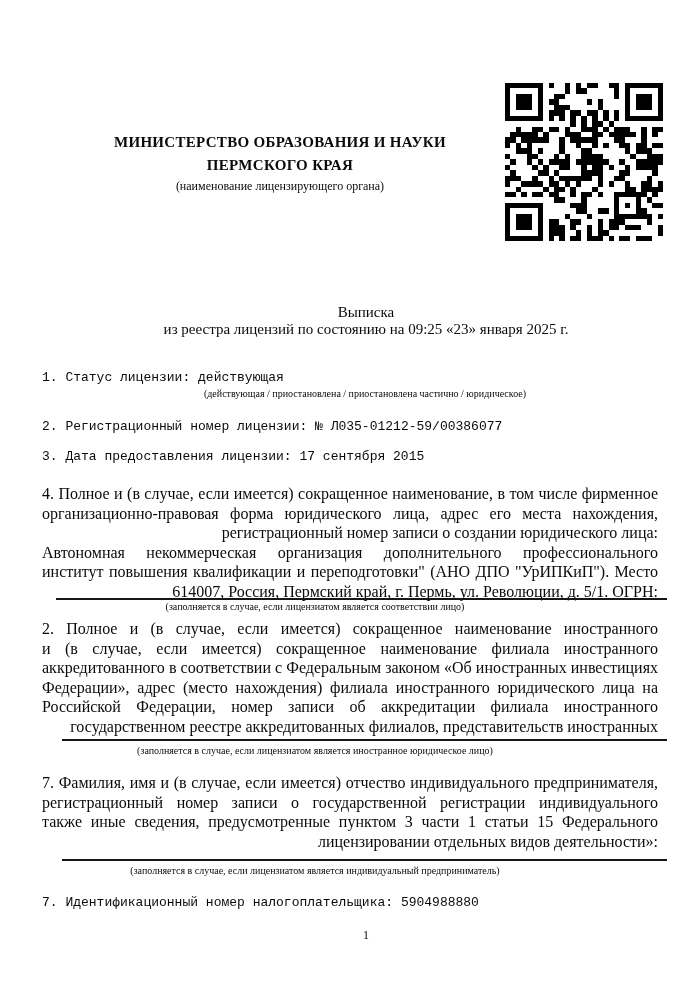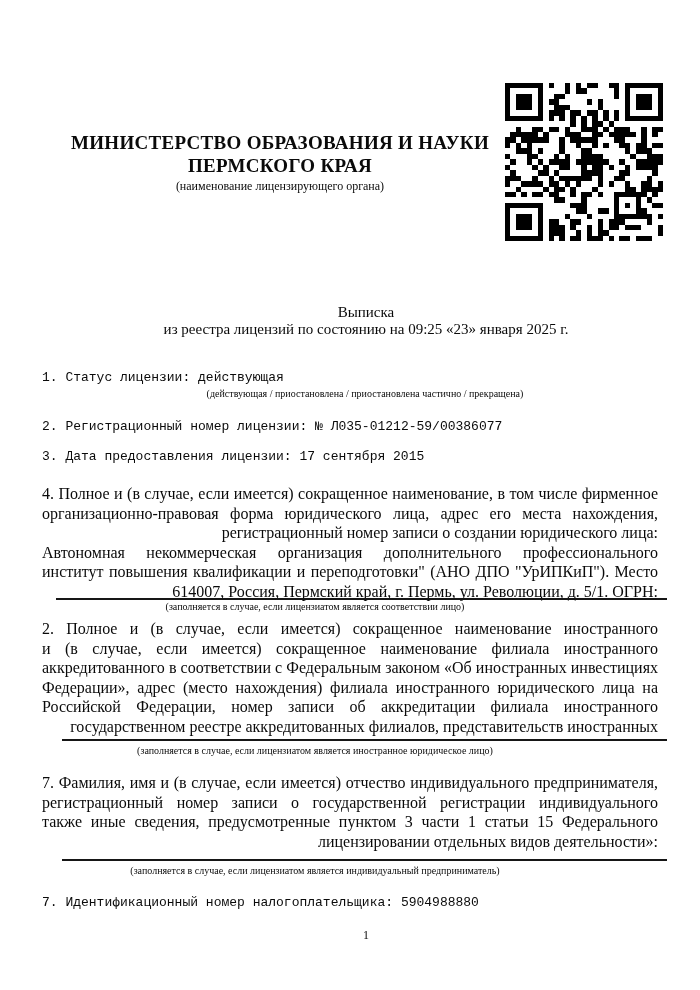--- a/index.html
+++ b/index.html
@@ -1,21 +1,21 @@
 <!DOCTYPE html>
 <html><head>
 <meta charset="utf-8">
 <style>
   html,body{margin:0;padding:0;background:#ffffff;}
   .page{
     position:relative;width:700px;height:990px;background:#ffffff;
     font-family:"Liberation Serif", serif;color:#0a0a0a;overflow:hidden;
   }
   .header{position:absolute;left:42px;top:131px;width:476px;text-align:center;}
-  .h1{font-size:19px;font-weight:bold;line-height:23px;letter-spacing:.3px;}
+  .h1{font-size:15px;font-weight:bold;line-height:23px;letter-spacing:.3px;}
   .hcap{font-size:12px;line-height:13px;margin-top:3px;}
   .qr{position:absolute;left:505px;top:83px;width:158px;height:158px;}
   .title{position:absolute;left:40px;top:304px;width:652px;text-align:center;
          font-size:15px;line-height:16.5px;}
   .row{position:absolute;left:42px;width:616px;font-size:13px;line-height:15px;white-space:nowrap;font-family:Liberation Mono, monospace;}
   .para{position:absolute;left:42px;width:616px;font-size:16px;}
   .para .line{height:19.6px;line-height:19.6px;text-align:justify;text-align-last:justify;overflow:hidden;}
   .para .line.flush{text-align:right;text-align-last:auto;margin-left:20px;}
   .rule{position:absolute;height:0;border-top:2px solid #161616;}
   .smallcap{position:absolute;font-size:10px;line-height:12px;text-align:center;}
@@ -443,21 +443,21 @@
 
   <div class="title">
     <div>Выписка</div>
     <div>из реестра лицензий по состоянию на 09:25 «23» января 2025 г.</div>
   </div>
 
   <div class="row" style="top:370px">
     <span>1. Статус лицензии:</span>
     <span>действующая</span>
   </div>
-  <div class="smallcap" style="left:42px;top:388px;width:646px">(действующая / приостановлена / приостановлена частично / прекращена)</div>
+  <div class="smallcap" style="left:42px;top:388px;width:646px">(действующая / приостановлена / приостановлена частично / юридическое)</div>
 
   <div class="row" style="top:419px">
     <span>2. Регистрационный номер лицензии:</span>
     <span>№ Л035-01212-59/00386077</span>
   </div>
 
   <div class="row" style="top:449px">
     <span>3. Дата предоставления лицензии:</span>
     <span>17 сентября 2015</span>
   </div>

